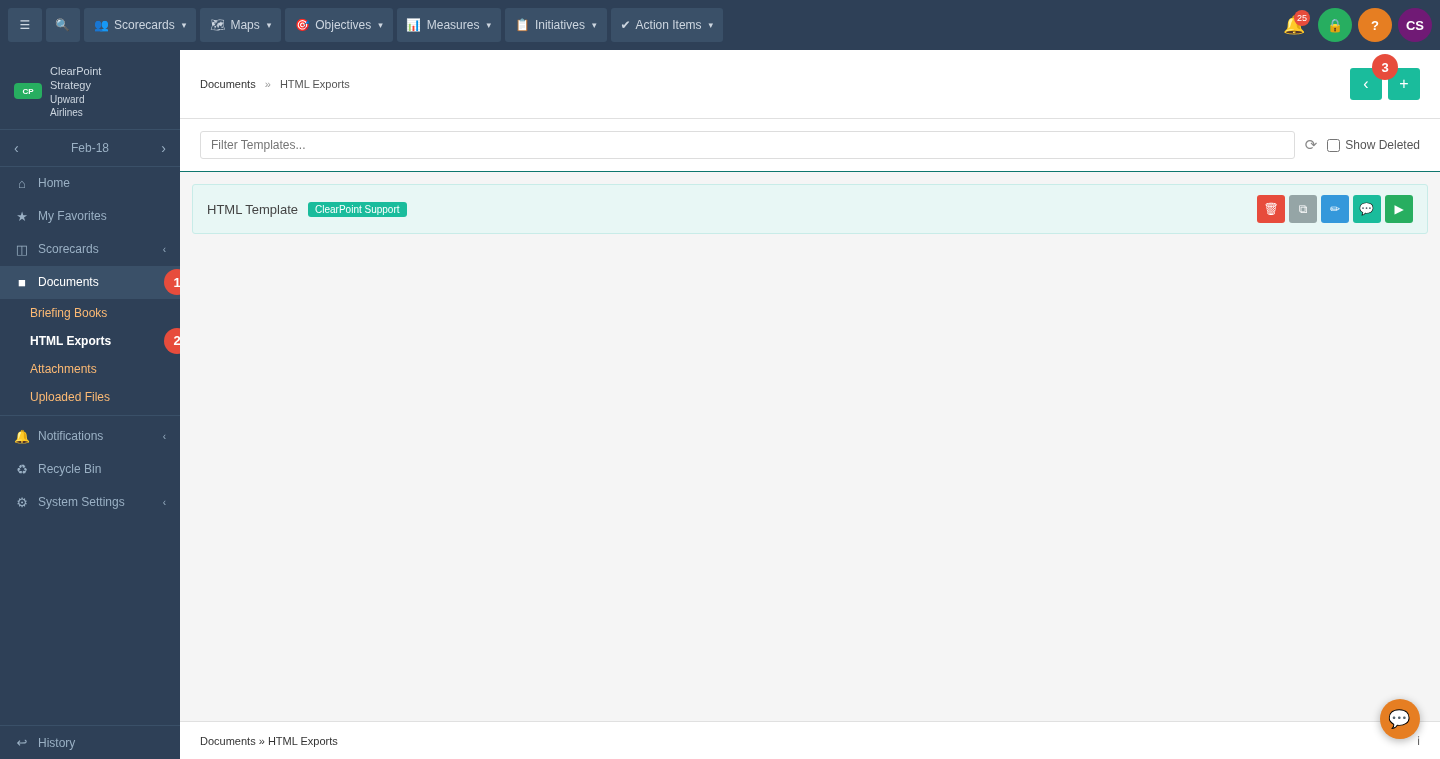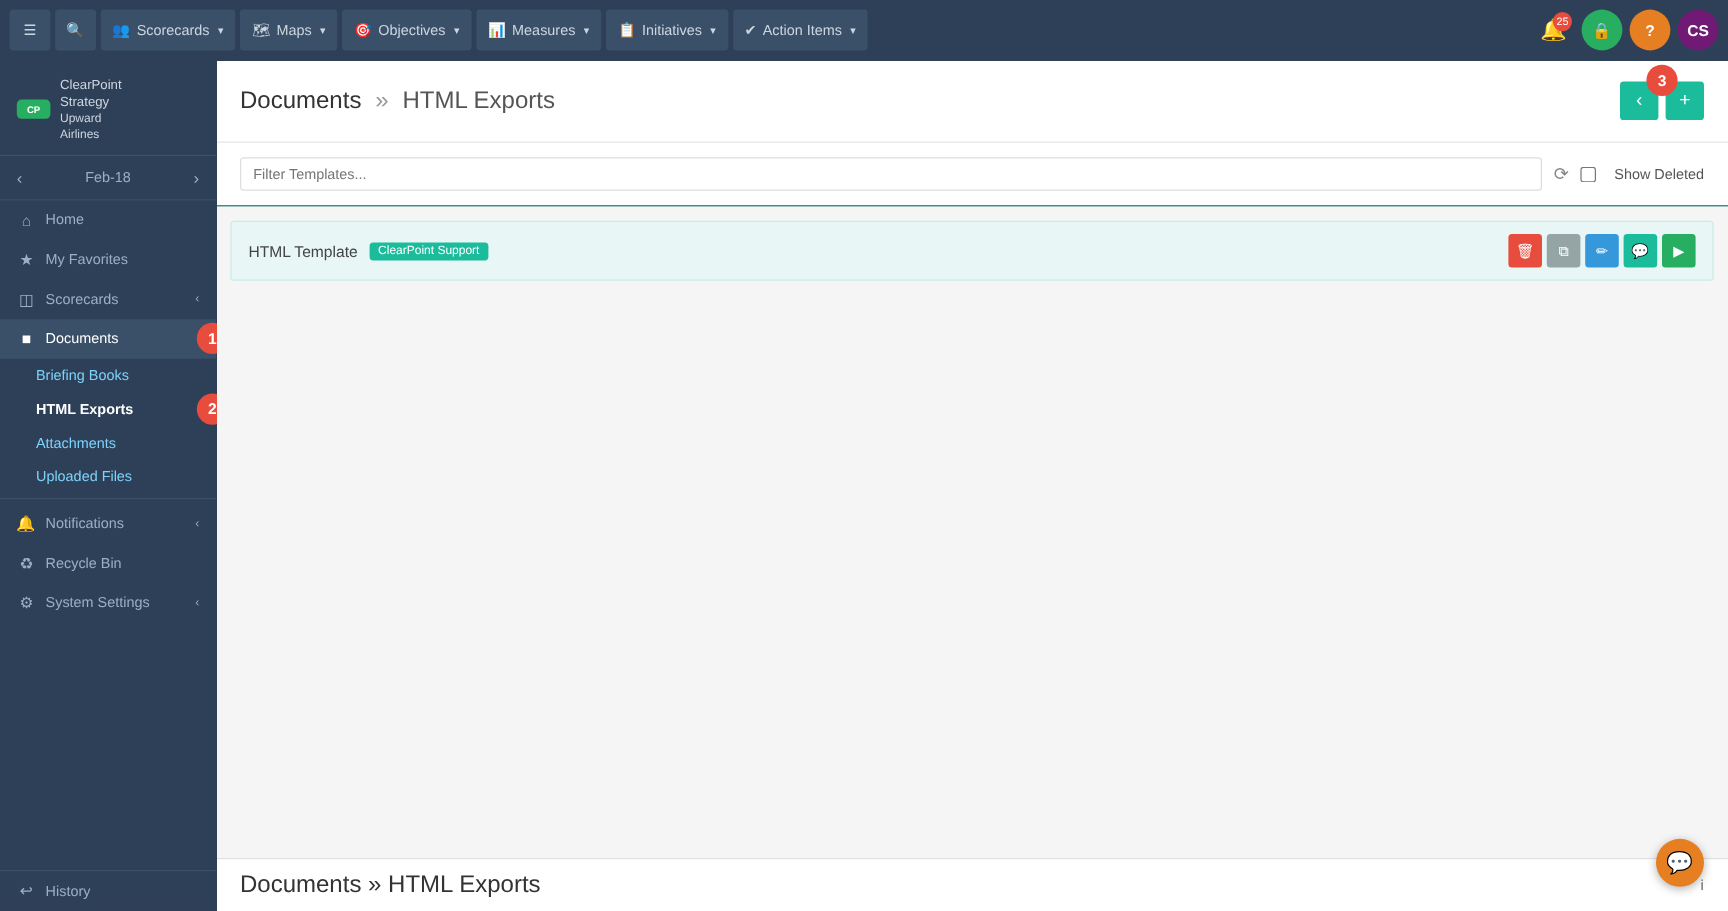--- a/index.html
+++ b/index.html
@@ -85,21 +85,21 @@
       display: flex; align-items: center; gap: 8px;
       padding: 9px 14px;
       color: #9ab0c4; cursor: pointer;
       font-size: 12px;
     }
     .sidebar-item.active { color: #fff; background: #3a5068; }
     .sidebar-item .icon { font-size: 13px; width: 16px; text-align: center; }
 
     .sidebar-sub-item {
       padding: 7px 14px 7px 30px;
-      color: #7dd3fc; cursor: pointer; font-size: 12px;
+      color: #fdba74; cursor: pointer; font-size: 12px;
     }
     .sidebar-sub-item.active { color: #fff; font-weight: bold; }
 
     .sidebar-divider { border: none; border-top: 1px solid #3a5068; margin: 4px 0; }
 
     .sidebar-footer { margin-top: auto; border-top: 1px solid #3a5068; }
 
     
     .main-content {
       margin-left: 180px;
@@ -108,21 +108,21 @@
       background: #f5f5f5;
       display: flex; flex-direction: column;
     }
 
     .content-header {
       background: white;
       padding: 18px 20px;
       display: flex; align-items: center; justify-content: space-between;
       border-bottom: 1px solid #e0e0e0;
     }
-    .breadcrumb { font-size: 20px; color: #333; }
+    .breadcrumb { font-size: 11px; color: #333; }
     .breadcrumb .separator { color: #999; margin: 0 6px; }
     .breadcrumb .current { color: #555; }
     .btn-teal {
       background: #1abc9c; border: none; color: white;
       width: 32px; height: 32px; border-radius: 3px; cursor: pointer;
       display: flex; align-items: center; justify-content: center; font-size: 16px;
     }
 
     
     .header-actions-wrapper {
@@ -137,21 +137,21 @@
       border-bottom: 1px solid #0f766e;
     }
     .filter-input {
       flex: 1; padding: 6px 10px; border: 1px solid #ddd;
       border-radius: 3px; font-size: 12px; color: #999;
       outline: none;
     }
     .refresh-btn {
       background: none; border: none; cursor: pointer; color: #888; font-size: 15px;
     }
-    .show-deleted { display: flex; align-items: center; gap: 15px; font-size: 12px; color: #555; cursor: pointer; }
+    .show-deleted { display: flex; align-items: center; gap: 5px; font-size: 12px; color: #555; cursor: pointer; }
     .show-deleted input { cursor: pointer; }
 
     
     .template-list { padding: 12px; }
     .template-row {
       background: #e8f7f5; border: 1px solid #c8ece8;
       border-radius: 3px; padding: 10px 14px;
       display: flex; align-items: center; justify-content: space-between;
     }
     .template-name { font-size: 13px; color: #444; display: flex; align-items: flex-start; gap: 10px; }

